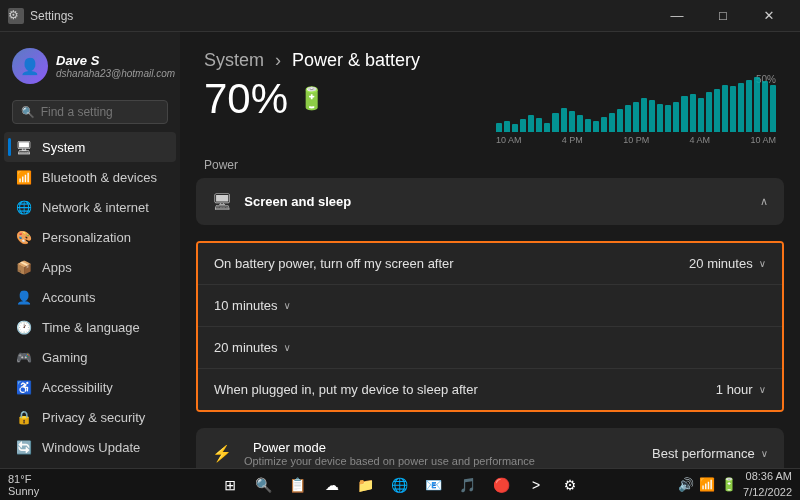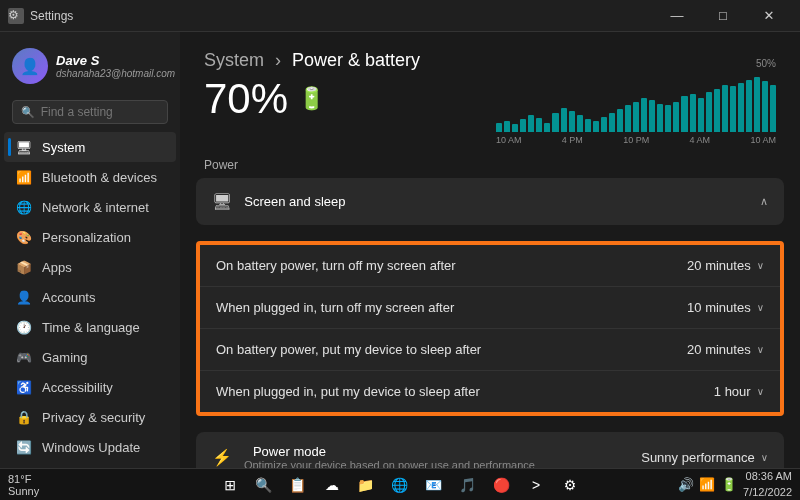--- a/index.html
+++ b/index.html
@@ -196,21 +196,21 @@
       width: 280px;
       height: 90px;
       flex-shrink: 0;
       position: relative;
       padding-top: 8px;
     }
     .chart-label-50 {
       font-size: 10px;
       color: #888;
       position: absolute;
-      top: 8px;
+      top: 24px;
       right: 0;
     }
     .chart-bars {
       display: flex;
       align-items: flex-end;
       gap: 2px;
       height: 60px;
       margin-top: 14px;
     }
     .chart-bar {
@@ -251,28 +251,28 @@
       display: flex;
       align-items: center;
       gap: 12px;
     }
     .row-icon {
       font-size: 16px;
       color: #ccc;
     }
     .row-title {
       font-size: 13px;
-      font-weight: 400;
+      font-weight: 700;
       color: #fff;
     }
     .chevron { font-size: 11px; color: #aaa; }
 
     
     .sleep-rows-container {
-      border: 4px solid #f97316;
+      border: 2px solid #f97316;
       margin: 16px 16px;
       border-radius: 4px;
       overflow: hidden;
     }
     .sleep-row {
       display: flex;
       align-items: center;
       justify-content: space-between;
       padding: 13px 16px;
       background: #252525;
@@ -545,28 +545,26 @@
 
     <div class="sleep-rows-container" id="sleep-rows">
         <div class="sleep-row">
       <span class="sleep-row-label">On battery power, turn off my screen after</span>
       <div class="sleep-row-value">
         <span>20 minutes</span>
         <span class="dropdown-chevron">∨</span>
       </div>
     </div>
         <div class="sleep-row">
-      <span class="sleep-row-label">When plugged in, turn off my screen after</span>
       <div class="sleep-row-value">
         <span>10 minutes</span>
         <span class="dropdown-chevron">∨</span>
       </div>
     </div>
         <div class="sleep-row">
-      <span class="sleep-row-label">On battery power, put my device to sleep after</span>
       <div class="sleep-row-value">
         <span>20 minutes</span>
         <span class="dropdown-chevron">∨</span>
       </div>
     </div>
         <div class="sleep-row">
       <span class="sleep-row-label">When plugged in, put my device to sleep after</span>
       <div class="sleep-row-value">
         <span>1 hour</span>
         <span class="dropdown-chevron">∨</span>
@@ -576,21 +574,21 @@
 
     <div class="power-mode-row">
       <div class="power-mode-left">
         <span class="row-icon">⚡</span>
         <div class="power-mode-info">
           <div class="title">Power mode</div>
           <div class="subtitle">Optimize your device based on power use and performance</div>
         </div>
       </div>
       <div class="power-mode-value">
-        <span>Sunny performance</span>
+        <span>Best performance</span>
         <span class="dropdown-chevron">∨</span>
       </div>
     </div>
 
     <div class="battery-section-title">Battery</div>
 
   </div>
 </div>
 
 <div class="taskbar">

